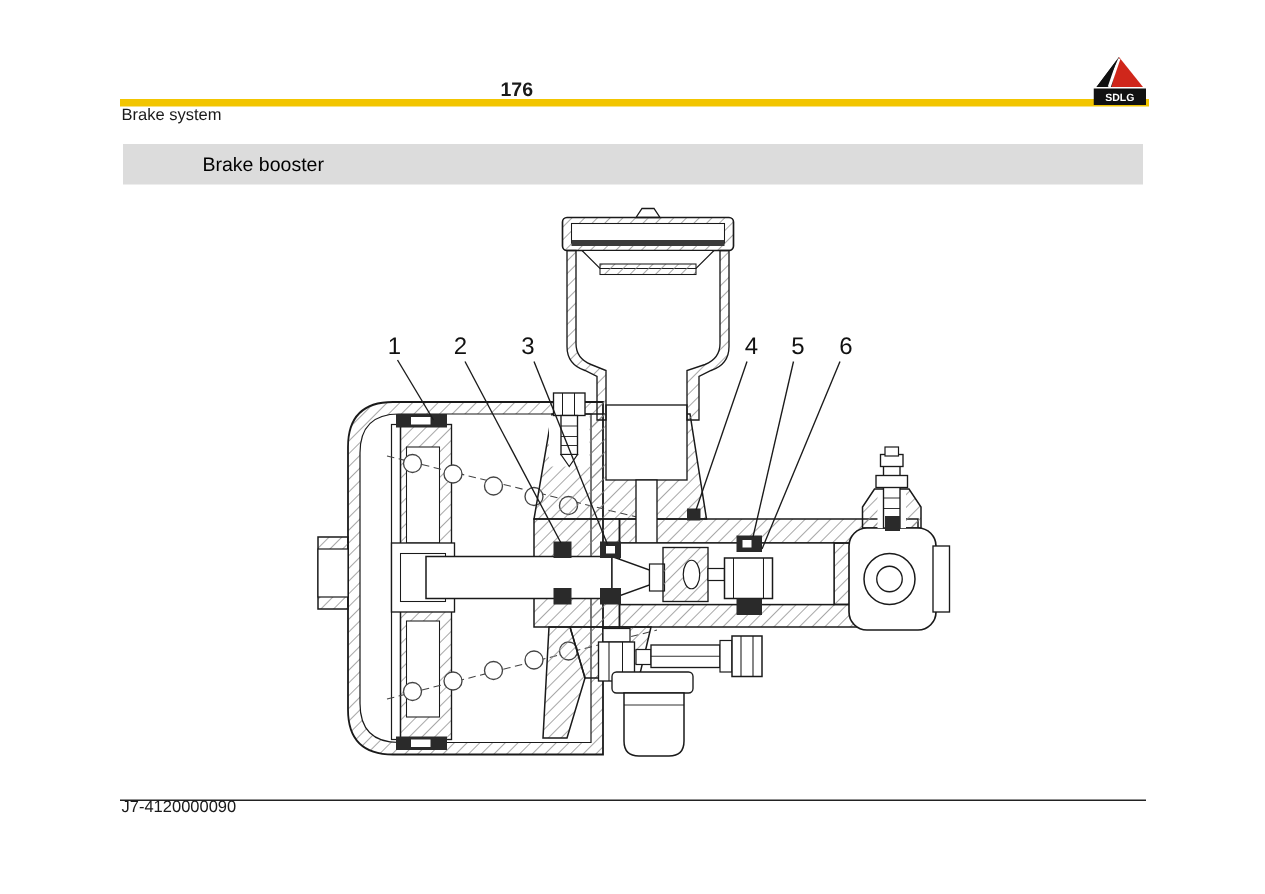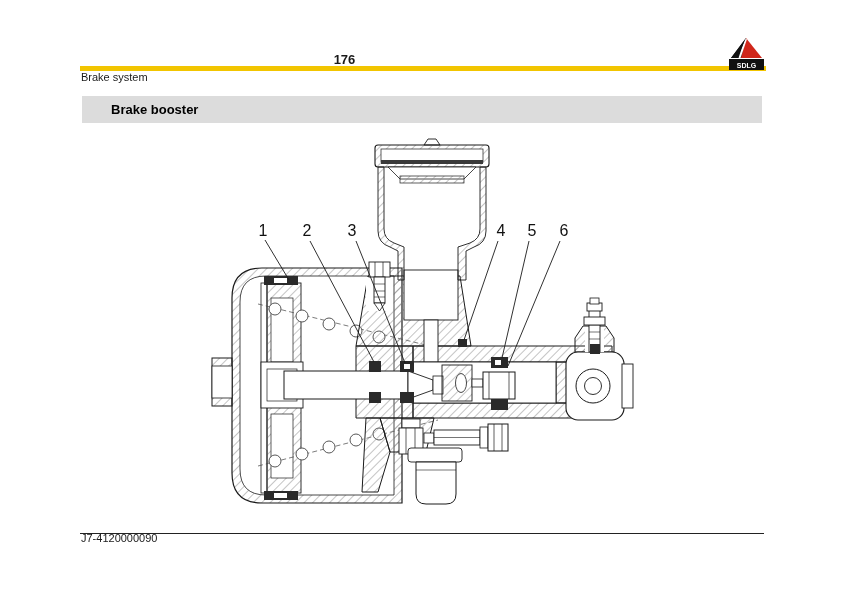--- a/index.html
+++ b/index.html
@@ -14,21 +14,21 @@
     position:relative;width:843px;height:596px;background:#ffffff;
     font-family:"Liberation Sans","DejaVu Sans",sans-serif;color:var(--ink);
     overflow:hidden;
   }
   .hdr-left{position:absolute;left:81px;top:51px;font-size:11px;margin-top:20px;}
   .hdr-page{position:absolute;left:0;top:52px;width:689px;text-align:center;font-size:13px;font-weight:bold;}
   .rule-yellow{position:absolute;left:80px;top:66px;width:686px;height:5px;background:var(--accent-yellow);}
   .logo{position:absolute;left:729px;top:37px;width:35px;height:33px;}
   .logo svg{display:block;}
   .banner{position:absolute;left:82px;top:96px;width:680px;height:27px;background:var(--banner-gray);}
-  .banner span{display:block;padding-left:29px;line-height:27px;font-size:13px;font-weight:bold;color:#000;}
+  .banner span{display:block;padding-left:29px;line-height:27px;font-size:13px;font-weight:normal;color:#000;margin-left:24px;}
   .diagram{position:absolute;left:180px;top:132px;width:480px;height:385px;}
   .rule-footer{position:absolute;left:80px;top:533px;width:684px;height:1px;background:#222;}
   .ftr-code{position:absolute;left:81px;top:532px;font-size:11px;}
   .callout{font-family:"Liberation Sans","DejaVu Sans",sans-serif;font-size:16px;fill:#111;}
   svg .ln{stroke:#1a1a1a;fill:none;}
 </style>
 </head>
 <body>
 
 <div class="page">

